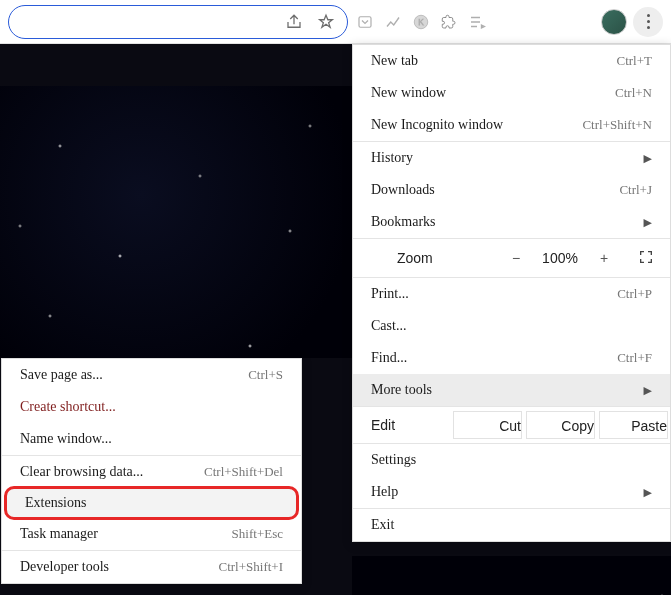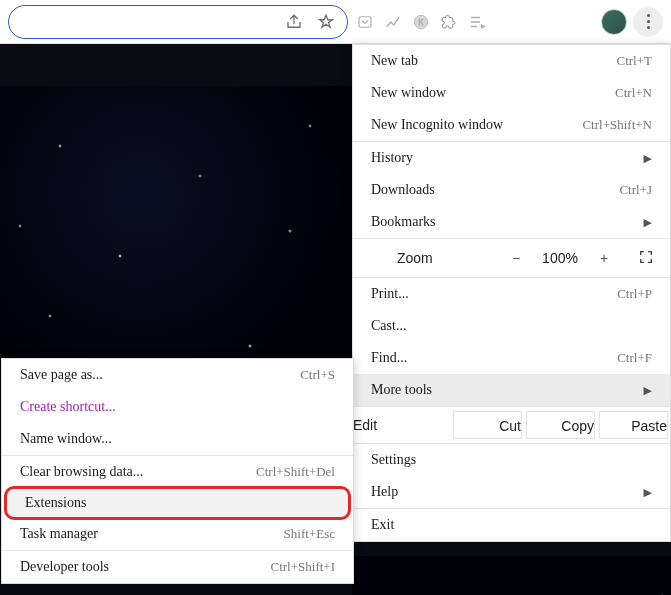--- a/index.html
+++ b/index.html
@@ -24,39 +24,39 @@
   radial-gradient(1px 1px at 200px 90px, #bbb, transparent 2px),
   radial-gradient(1px 1px at 290px 145px, #ccc, transparent 2px),
   radial-gradient(1px 1px at 50px 230px, #ccc, transparent 2px),
   radial-gradient(1px 1px at 250px 260px, #eee, transparent 2px),
   radial-gradient(1px 1px at 20px 140px, #bbb, transparent 2px),
   radial-gradient(1px 1px at 310px 40px, #bbb, transparent 2px);
 }
 .content-bottom { position: absolute; top: 556px; left: 352px; width: 320px; bottom: 0; background: #000008; }
 
 .main-menu { position: absolute; top: 44px; left: 352px; width: 319px; background: #fff; border: 1px solid #ddd; box-shadow: 0 2px 10px rgba(0,0,0,0.2); z-index: 10; }
-.sub-menu { position: absolute; top: 358px; left: 1px; width: 353px; background: #fff; border: 1px solid #ddd; box-shadow: 0 2px 10px rgba(0,0,0,0.2); z-index: 11; }
+.sub-menu { position: absolute; top: 358px; left: 1px; width: 301px; background: #fff; border: 1px solid #ddd; box-shadow: 0 2px 10px rgba(0,0,0,0.2); z-index: 11; }
 
 .mi { display: flex; align-items: center; height: 32px; padding: 0 18px; cursor: pointer; white-space: nowrap; font-family: Liberation Serif, serif; }
 .mi .lbl { flex: 1; color: #1a1a1a; }
 .mi .sc { color: #777; font-size: 13px; }
 .mi .arrow { color: #555; font-size: 11px; margin-left: 6px; }
-.mi.disabled .lbl { color: #a21caf; }
+.mi.disabled .lbl { color: #7f1d1d; }
 .sep { height: 1px; background: #e4e4e4; margin: 0; }
 .mi.hover-state { background: #ececec; gap: 13px; }
 .mi.highlight { border: 3px solid #e72727; border-radius: 10px; margin: -2px 2px; height: 34px; background: #f3f3f3; }
 
 .zoom-row { display: flex; align-items: center; height: 38px; }
 .zoom-row .zl { padding-left: 18px; flex: 1; margin-left: 26px; }
 .zoom-row .zbtn { width: 36px; text-align: center; cursor: pointer; color: #555; }
 .zoom-row .zval { width: 52px; text-align: center; }
 .zoom-row .fs { width: 48px; text-align: center; cursor: pointer; }
 
 .edit-row { display: flex; align-items: center; height: 36px; }
-.edit-row .elbl { padding-left: 0; width: 98px; }
+.edit-row .elbl { padding-left: 18px; width: 98px; }
 .edit-row .ebtn { flex: 1; text-align: right; border: 1px solid #e2e2e2; margin: 3px 2px; height: 28px; line-height: 28px; cursor: pointer; background: #fff; }
 .edit-row .ebtn:last-child { }
 
 </style>
 </head>
 <body>
 
 <div class="toolbar">
   <div class="url-bar">
     <div class="toolbar-icon">

